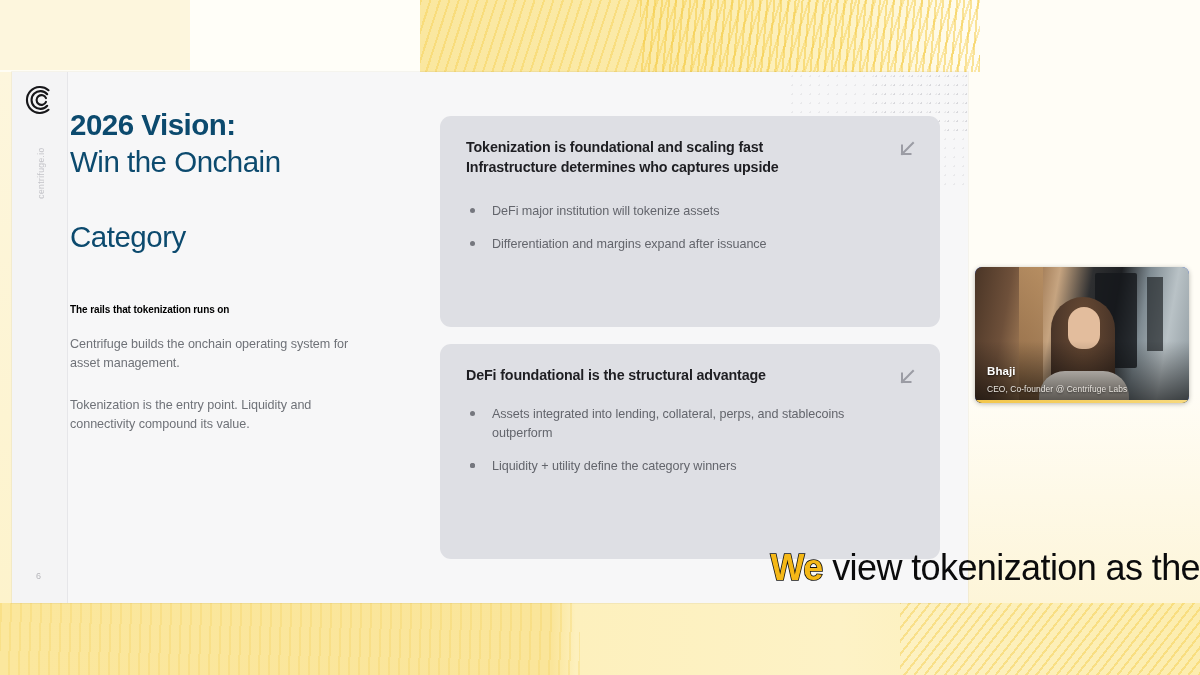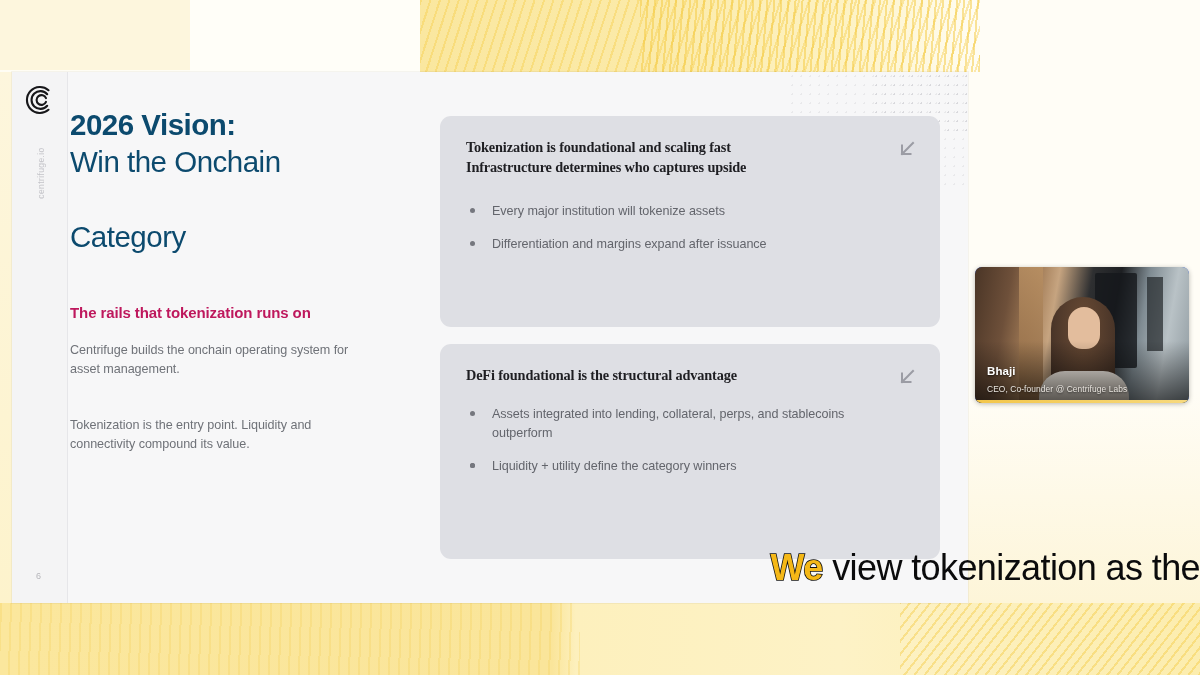--- a/index.html
+++ b/index.html
@@ -87,40 +87,40 @@
   }
 
   
   #left-col{position:absolute;left:58px;top:34px;width:360px;}
   #title{
     font-size:29.5px;line-height:1.265;color:#0c4a6e;
     letter-spacing:-.5px;margin:0 0 0 0;font-weight:400;
   }
   #title .hl{font-weight:700;}
   #subhead{
-    margin-top:49px;font-size:15px;font-weight:700;color:#be185d;
+    margin-top:49px;font-size:10px;font-weight:700;color:#000000;
     letter-spacing:-.1px;
   }
   .para{
     margin-top:20px;font-size:12.6px;line-height:1.52;color:#6f7278;
     letter-spacing:-.05px;max-width:280px;
   }
-  .para.p2{margin-top:36px;}
+  .para.p2{margin-top:22px;}
 
   
   .card{
     position:absolute;left:428px;width:500px;
     background:#dedfe4;border-radius:11px;padding:21px 26px 22px 26px;
     box-sizing:border-box;
   }
   #card1{top:44px;height:211px;}
   #card2{top:272px;height:215px;}
   .card-head{
     font-size:14.3px;font-weight:700;color:#1e1e22;line-height:1.42;
-    letter-spacing:-.15px;padding-right:44px;margin:0;font-family:Liberation Serif, serif;
+    letter-spacing:-.15px;padding-right:44px;margin:0;
   }
   .card-arrow{
     position:absolute;right:22px;top:22px;width:22px;height:22px;
     color:#9b9ca4;
   }
   .bullets{list-style:none;margin:0;padding:0;}
   #card1 .bullets{margin-top:24px;}
   #card2 .bullets{margin-top:20px;}
   .bullet{
     position:relative;padding-left:26px;font-size:12.6px;line-height:1.45;
@@ -237,21 +237,21 @@
         </g>
       </svg>
     </div>
     <p class="card-head">
       <span>Tokenization is foundational and scaling fast</span><br>
       <span>Infrastructure determines who captures upside</span>
     </p>
     <ul class="bullets">
       <li class="bullet">
         <span class="dot"></span>
-        <span>Every major institution will tokenize assets</span>
+        <span>DeFi major institution will tokenize assets</span>
       </li>
       <li class="bullet">
         <span class="dot"></span>
         <span>Differentiation and margins expand after issuance</span>
       </li>
     </ul>
   </div>
 
   <div class="card" id="card2">
     <div class="card-arrow">

